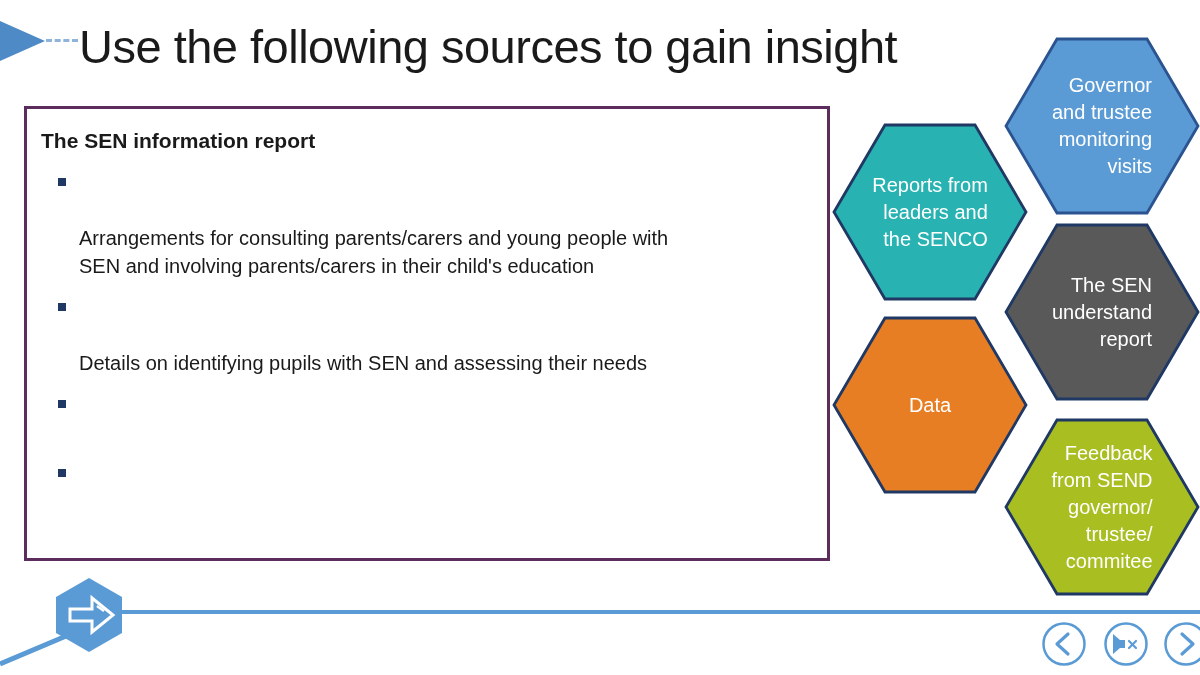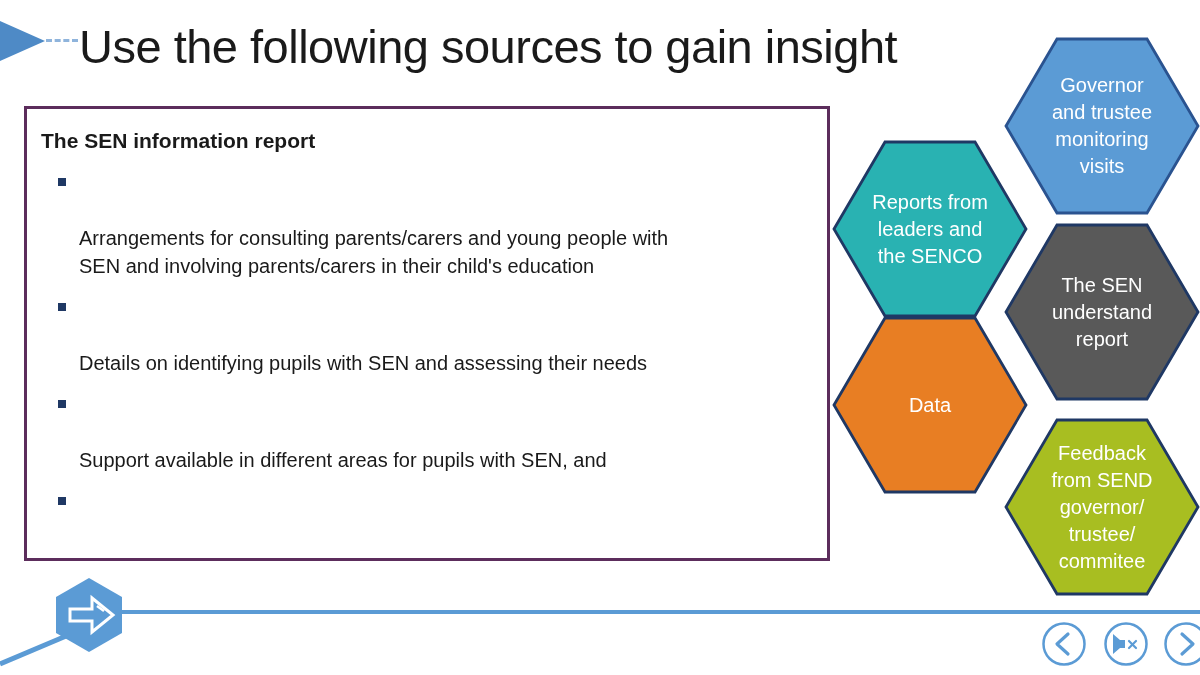--- a/index.html
+++ b/index.html
@@ -35,25 +35,25 @@
   }
   .bullet-square{
     position:absolute;left:17px;top:10px;width:8px;height:8px;
     background:var(--bullet-navy);display:inline-block;
   }
   
   .hex{position:absolute;width:196px;height:178px;}
   .hex svg{position:absolute;inset:0;}
   .hex-label{
     position:absolute;inset:0;display:flex;align-items:center;justify-content:center;
-    text-align:center;color:var(--hex-text-white);font-size:20px;line-height:27px;
+    text-align:right;color:var(--hex-text-white);font-size:20px;line-height:27px;
     white-space:pre-line;
   }
   .hex-governor{left:1004px;top:37px;}
-  .hex-reports{left:832px;top:140px;}
+  .hex-reports{left:832px;top:123px;}
   .hex-senreport{left:1004px;top:223px;}
   .hex-data{left:832px;top:316px;}
   .hex-feedback{left:1004px;top:418px;}
   
   .footer-line{position:absolute;left:118px;top:610px;width:1082px;height:4px;background:var(--accent-blue);}
   .footer-diagonal{position:absolute;left:0;top:626px;}
   .footer-diagonal line{stroke:var(--accent-blue);stroke-width:5;}
   .footer-hex{position:absolute;left:55px;top:577px;width:68px;height:76px;}
   .footer-hex polygon{fill:var(--accent-blue);}
   .footer-hex path,.footer-hex line{stroke:#fff;fill:none;}
@@ -82,21 +82,20 @@
       <span class="bullet-square"></span>
       <span>Arrangements for consulting parents/carers and young people with
 SEN and involving parents/carers in their child's education</span>
     </li>
     <li class="bullet-item">
       <span class="bullet-square"></span>
       <span>Details on identifying pupils with SEN and assessing their needs</span>
     </li>
     <li class="bullet-item">
       <span class="bullet-square"></span>
-      <span>Support available in different areas for pupils with SEN, and</span>
     </li>
     <li class="bullet-item">
       <span class="bullet-square"></span>
     </li>
   </ul>
 </div>
 
 <div class="hex hex-governor">
   <svg viewBox="0 0 196 178" width="196" height="178">
     <polygon points="2,89 53,2 143,2 194,89 143,176 53,176" stroke-width="2.8" fill="#5B9BD5" stroke="#2A5390"></polygon>

